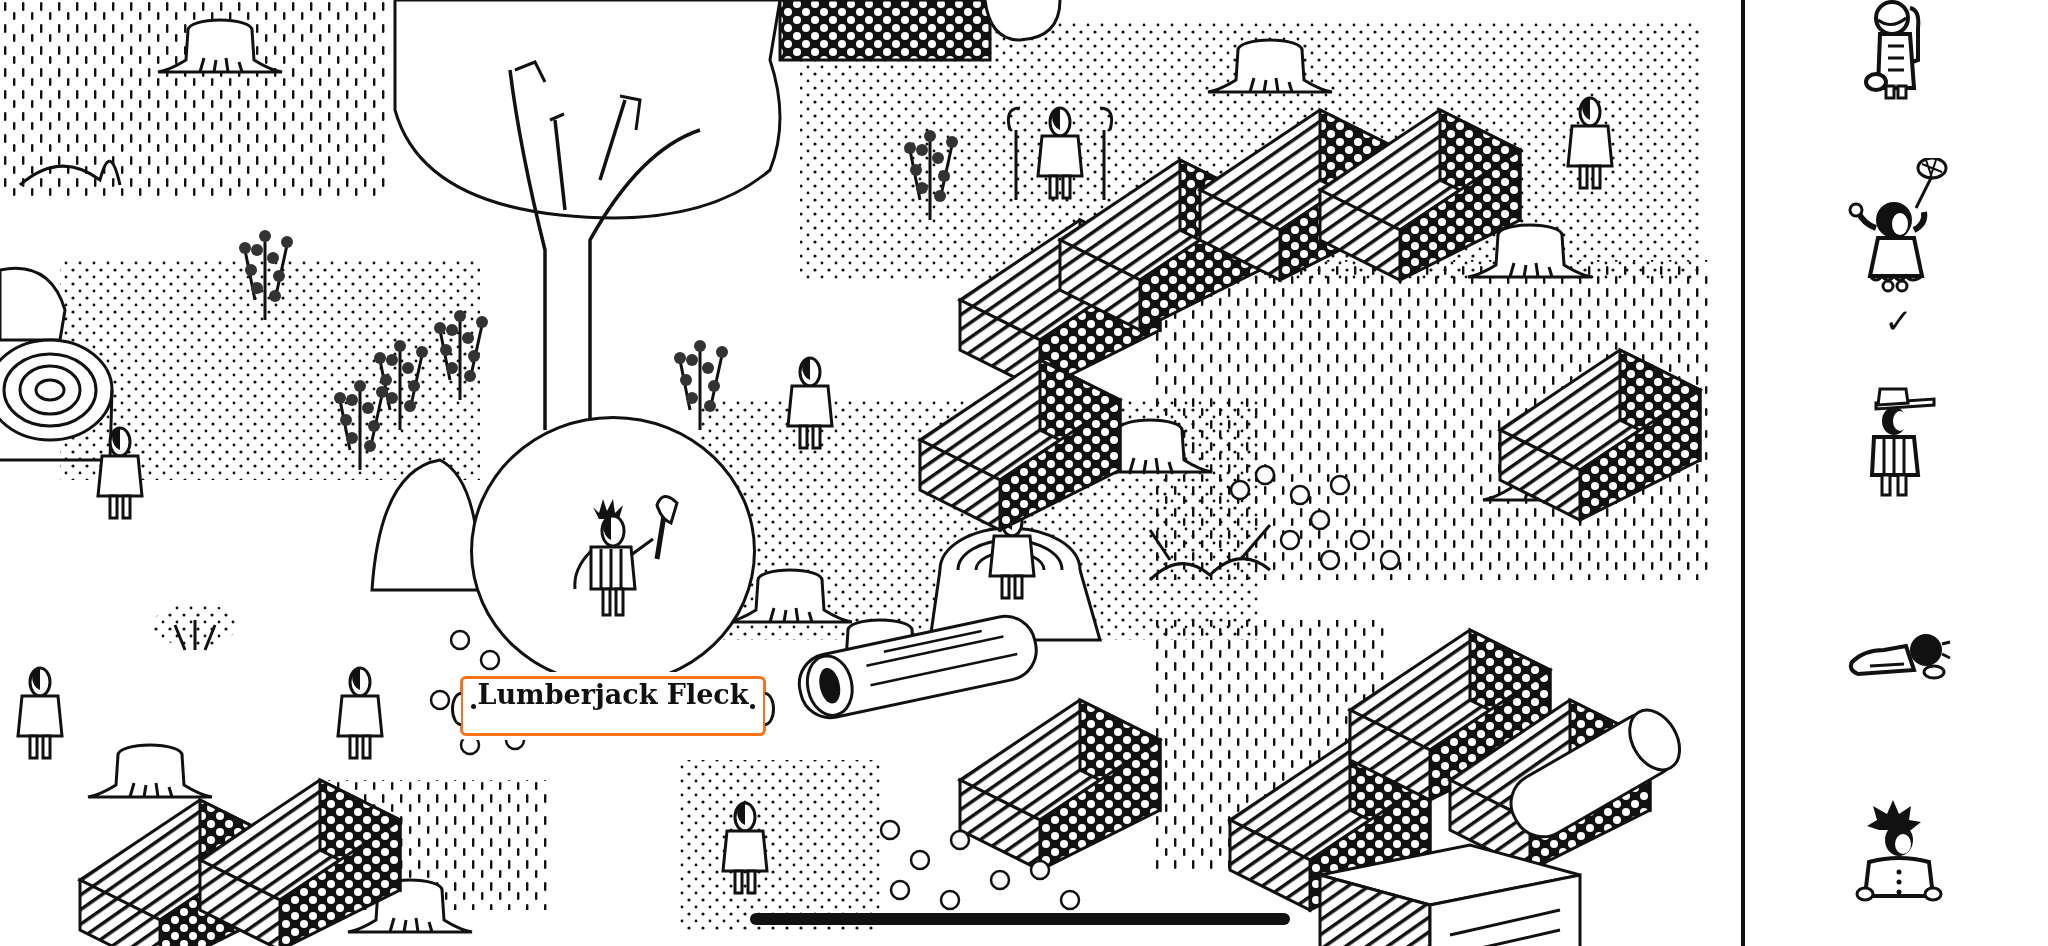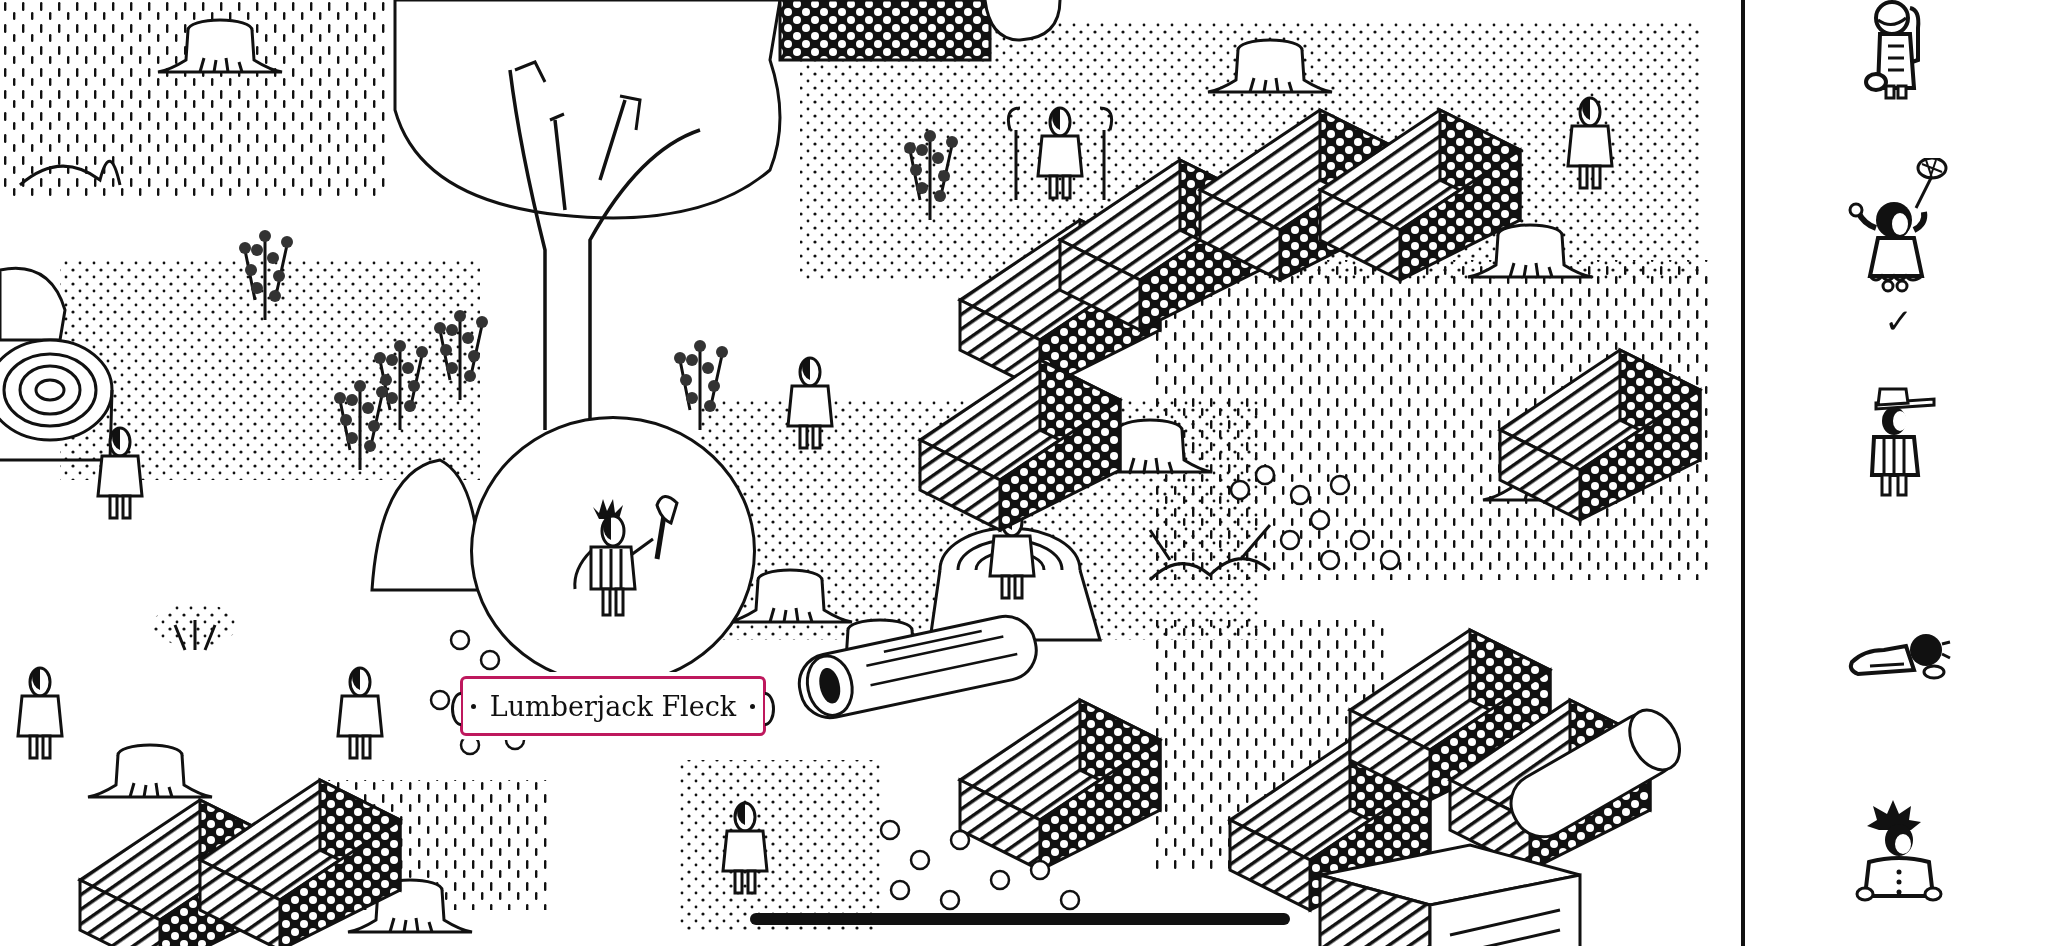--- a/index.html
+++ b/index.html
@@ -3,23 +3,23 @@
 <meta charset="utf-8">
 <style>
   html, body { margin:0; padding:0; background:#fff; }
   body { width:2048px; height:946px; overflow:hidden; position:relative; font-family:"DejaVu Serif", serif; }
   #scene { position:absolute; left:0; top:0; width:1741px; height:946px; overflow:hidden; background:#fff; }
   #panel { position:absolute; left:1741px; top:0; width:307px; height:946px; background:#fff; border-left:4px solid #111; box-sizing:border-box; }
   svg { display:block; }
   .abs { position:absolute; }
   .found-label {
     position:absolute; left:460px; top:676px; width:300px; height:54px;
-    background:#fff; border:3px solid #be185d; border-radius:6px;
-    display:flex; align-items:center; justify-content:center;
-    font-family:"DejaVu Serif", serif; font-weight:normal; font-size:27px; color:#111;
+    background:#fff; border:3px solid #f97316; border-radius:6px;
+    display:flex; justify-content:center;
+    font-family:"DejaVu Serif", serif; font-weight:bold; font-size:27px; color:#111;
     box-shadow: 0 0 0 4px #fff;
   }
   .found-label::before, .found-label::after {
     content:""; position:absolute; top:50%; width:14px; height:28px; margin-top:-14px;
     border:3px solid #111; background:#fff; border-radius:50%;
   }
   .found-label::before { left:-12px; clip-path: inset(0 50% 0 0); }
   .found-label::after { right:-12px; clip-path: inset(0 0 0 50%); }
   .label-dot { position:absolute; top:50%; width:5px; height:5px; margin-top:-2px; background:#111; border-radius:50%; }
   .home-bar { position:absolute; left:750px; top:913px; width:540px; height:12px; background:#111; border-radius:6px; }

